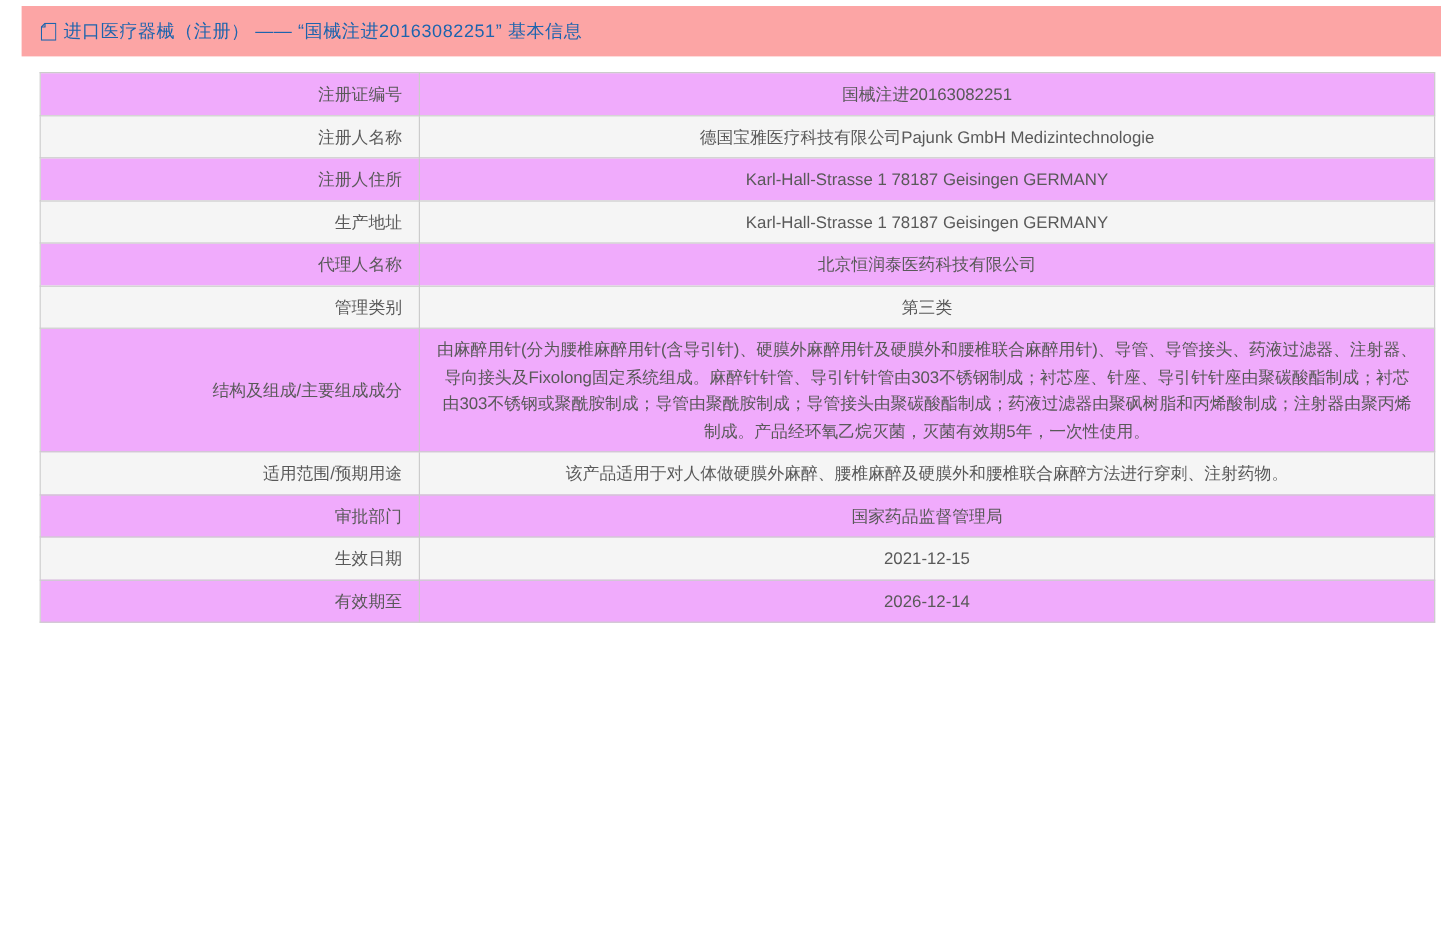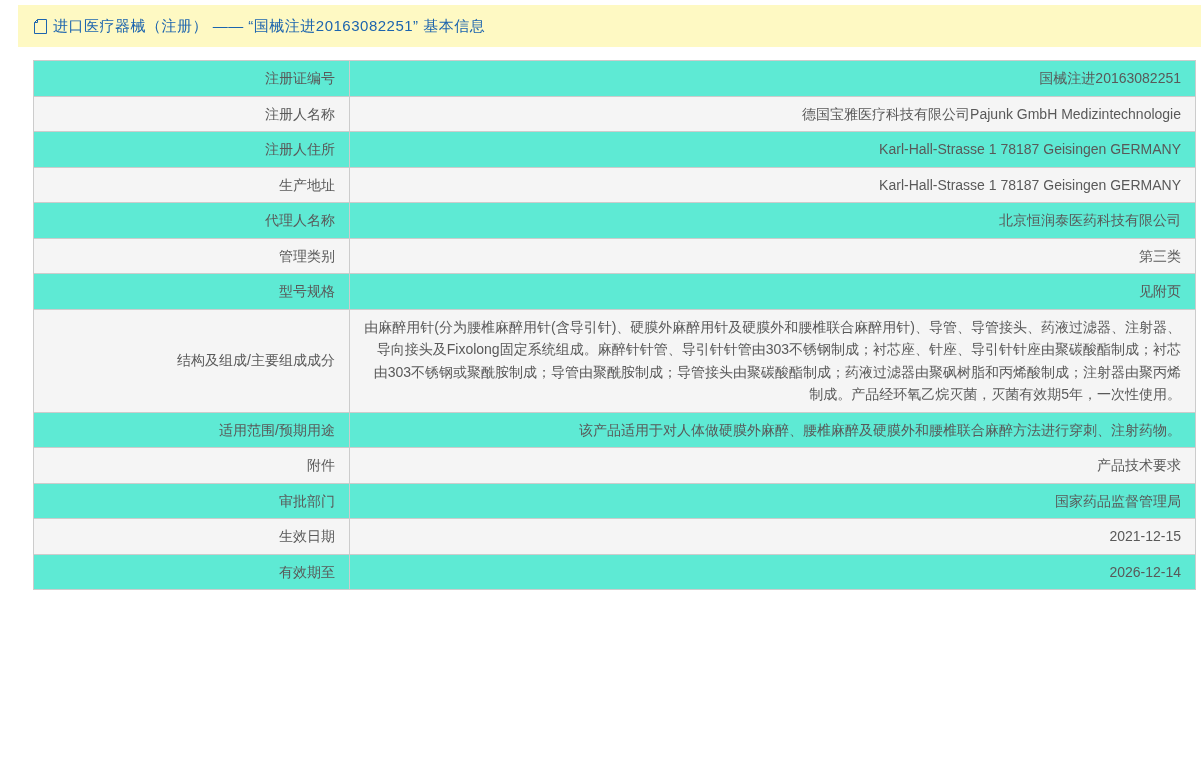--- a/index.html
+++ b/index.html
@@ -10,21 +10,21 @@
   }
   body {
     width: 1201px;
     height: 781px;
     overflow: hidden;
     position: relative;
   }
   .header-bar {
     margin: 5px 0 0 18px;
     height: 42px;
-    background: #fef9c3;
+    background: #fca5a5;
     display: flex;
     align-items: center;
     padding-left: 16px;
     box-sizing: border-box;
   }
   .doc-icon {
     display: inline-flex;
     align-items: center;
     margin-right: 6px;
     flex: 0 0 auto;
@@ -49,25 +49,25 @@
     padding: 6px 14px;
     box-sizing: border-box;
     vertical-align: middle;
     word-break: break-word;
   }
   .label-cell {
     width: 316px;
     text-align: right;
   }
   .value-cell {
-    text-align: right;
+    text-align: center;
     margin-top: 45px;
   }
   .info-row {
-    background: #5eead4;
+    background: #f0abfc;
   }
   .info-row:nth-child(even) {
     background: #f5f5f5;
   }
 </style>
 </head>
 <body>
 
 <div class="header-bar">
   <span class="doc-icon">
@@ -99,34 +99,26 @@
       </tr>
       <tr class="info-row">
         <td class="label-cell">代理人名称</td>
         <td class="value-cell">北京恒润泰医药科技有限公司</td>
       </tr>
       <tr class="info-row">
         <td class="label-cell">管理类别</td>
         <td class="value-cell">第三类</td>
       </tr>
       <tr class="info-row">
-        <td class="label-cell">型号规格</td>
-        <td class="value-cell">见附页</td>
-      </tr>
-      <tr class="info-row">
         <td class="label-cell">结构及组成/主要组成成分</td>
         <td class="value-cell">由麻醉用针(分为腰椎麻醉用针(含导引针)、硬膜外麻醉用针及硬膜外和腰椎联合麻醉用针)、导管、导管接头、药液过滤器、注射器、导向接头及Fixolong固定系统组成。麻醉针针管、导引针针管由303不锈钢制成；衬芯座、针座、导引针针座由聚碳酸酯制成；衬芯由303不锈钢或聚酰胺制成；导管由聚酰胺制成；导管接头由聚碳酸酯制成；药液过滤器由聚砜树脂和丙烯酸制成；注射器由聚丙烯制成。产品经环氧乙烷灭菌，灭菌有效期5年，一次性使用。</td>
       </tr>
       <tr class="info-row">
         <td class="label-cell">适用范围/预期用途</td>
         <td class="value-cell">该产品适用于对人体做硬膜外麻醉、腰椎麻醉及硬膜外和腰椎联合麻醉方法进行穿刺、注射药物。</td>
-      </tr>
-      <tr class="info-row">
-        <td class="label-cell">附件</td>
-        <td class="value-cell">产品技术要求</td>
       </tr>
       <tr class="info-row">
         <td class="label-cell">审批部门</td>
         <td class="value-cell">国家药品监督管理局</td>
       </tr>
       <tr class="info-row">
         <td class="label-cell">生效日期</td>
         <td class="value-cell">2021-12-15</td>
       </tr>
       <tr class="info-row">

